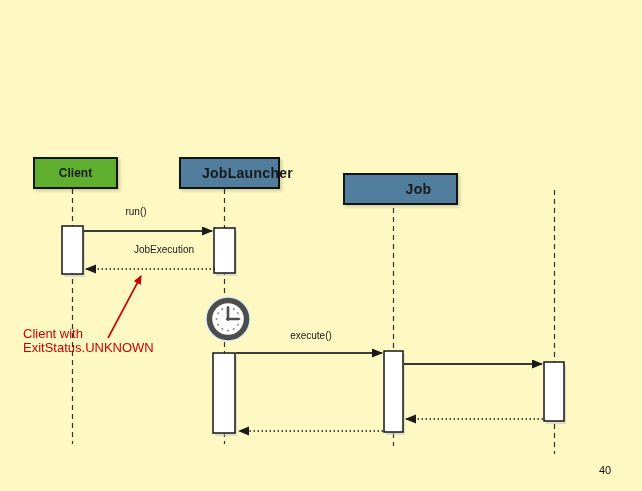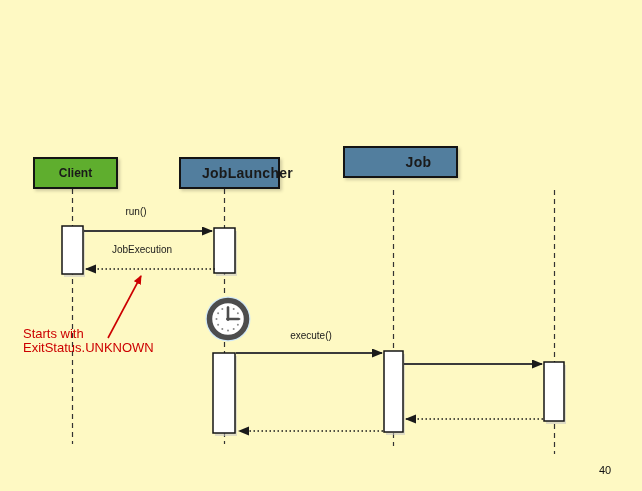--- a/index.html
+++ b/index.html
@@ -95,26 +95,26 @@
         <circle cx="222.3" cy="309" r="1"></circle>
       </g>
       <line x1="228" y1="319.5" x2="228" y2="307.5" stroke="#4d4d4d" stroke-width="2.6" stroke-linecap="round"></line>
       <line x1="227.5" y1="319" x2="238.5" y2="319" stroke="#4d4d4d" stroke-width="2.6" stroke-linecap="round"></line>
       <circle cx="228" cy="319" r="1.6" fill="#4d4d4d"></circle>
     </g>
   </svg>
 
   <div class="pbox green small" style="left:33px;top:157px;width:85px;">Client</div>
   <div class="pbox blue big" style="left:179px;top:157px;width:101px;">JobLauncher</div>
-  <div class="pbox blue big" style="left:343px;top:146px;width:115px;">Job</div>
+  <div class="pbox blue big" style="left:343px;top:173px;width:115px;">Job</div>
 
   <div class="msg-label" style="left:66px;top:206px;">run()</div>
-  <div class="msg-label" style="left:72px;top:244px;">JobExecution</div>
+  <div class="msg-label" style="left:94px;top:244px;">JobExecution</div>
   <div class="msg-label" style="left:241px;top:330px;">execute()</div>
 
   <div class="annotation">
-    <div>Starts with</div>
+    <div>Client with</div>
     <div>ExitStatus.UNKNOWN</div>
   </div>
 
   <div class="pagenum">40</div>
 
 </div>
 
 </body></html>

